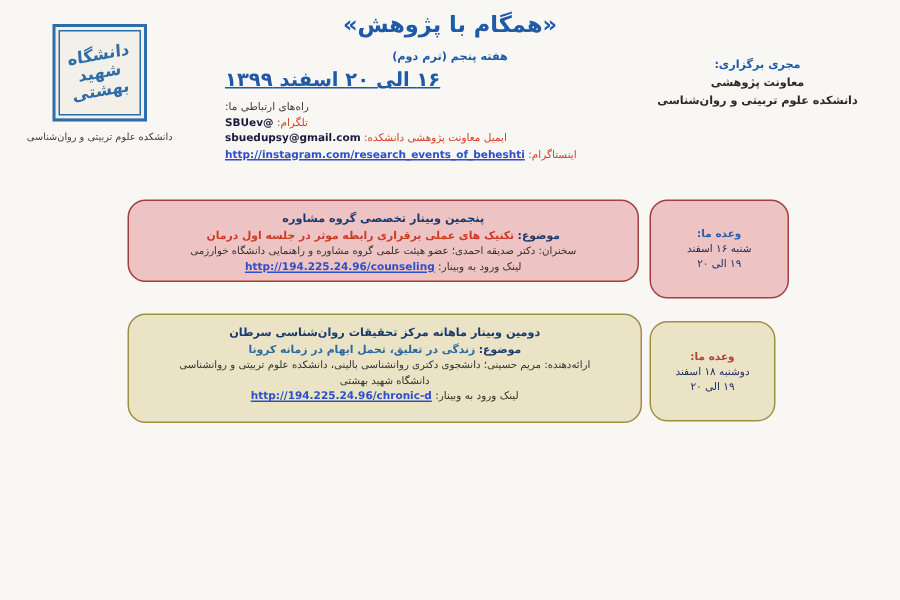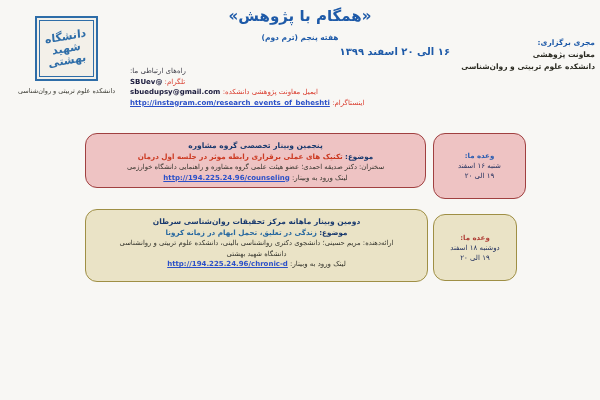--- a/index.html
+++ b/index.html
@@ -32,37 +32,37 @@
   .title {
     position:absolute; left:150px; top:7px; width:300px;
     text-align:center; color:#1e5aa8; font-weight:bold; font-size:15px;
   }
   .subtitle {
     position:absolute; left:150px; top:33px; width:300px;
     text-align:center; color:#1e5aa8; font-weight:bold; font-size:7.5px;
   }
   .date-range {
     position:absolute; left:150px; top:46px; width:300px;
-    text-align:right; color:#1e5aa8; font-weight:bold; font-size:10px;
+    text-align:left; color:#1e5aa8; font-weight:bold; font-size:13px;text-decoration:underline;
   }
 
   
   .organizer {
     position:absolute; left:415px; top:37px; width:180px;
-    text-align:right; font-size:7.5px; line-height:12px;
+    text-align:center; font-size:7.5px; line-height:12px;
   }
   .organizer .org-label { color:#1e5aa8; font-weight:bold; }
   .organizer .org-line { color:#2b2b22; font-weight:bold; }
 
   
   .contact {
     position:absolute; left:130px; top:66px; width:282px;
     text-align:left; direction:rtl; font-size:7px; line-height:10.5px;
   }
-  .contact .c-line { white-space:nowrap; text-align:left; }
+  .contact .c-line { white-space:nowrap; text-align:left;margin-left:20px; }
   .c-head { color:#3c3c46; }
   .lbl-red { color:#d93a2b; }
   .val-dark { color:#1a1a3c; font-weight:bold; }
   .link { color:#2b50c8; font-weight:bold; text-decoration:underline; }
 
   
   .wbox {
     position:absolute; border-radius:12px; text-align:center;
     padding:6px 8px 4px 8px;
   }

